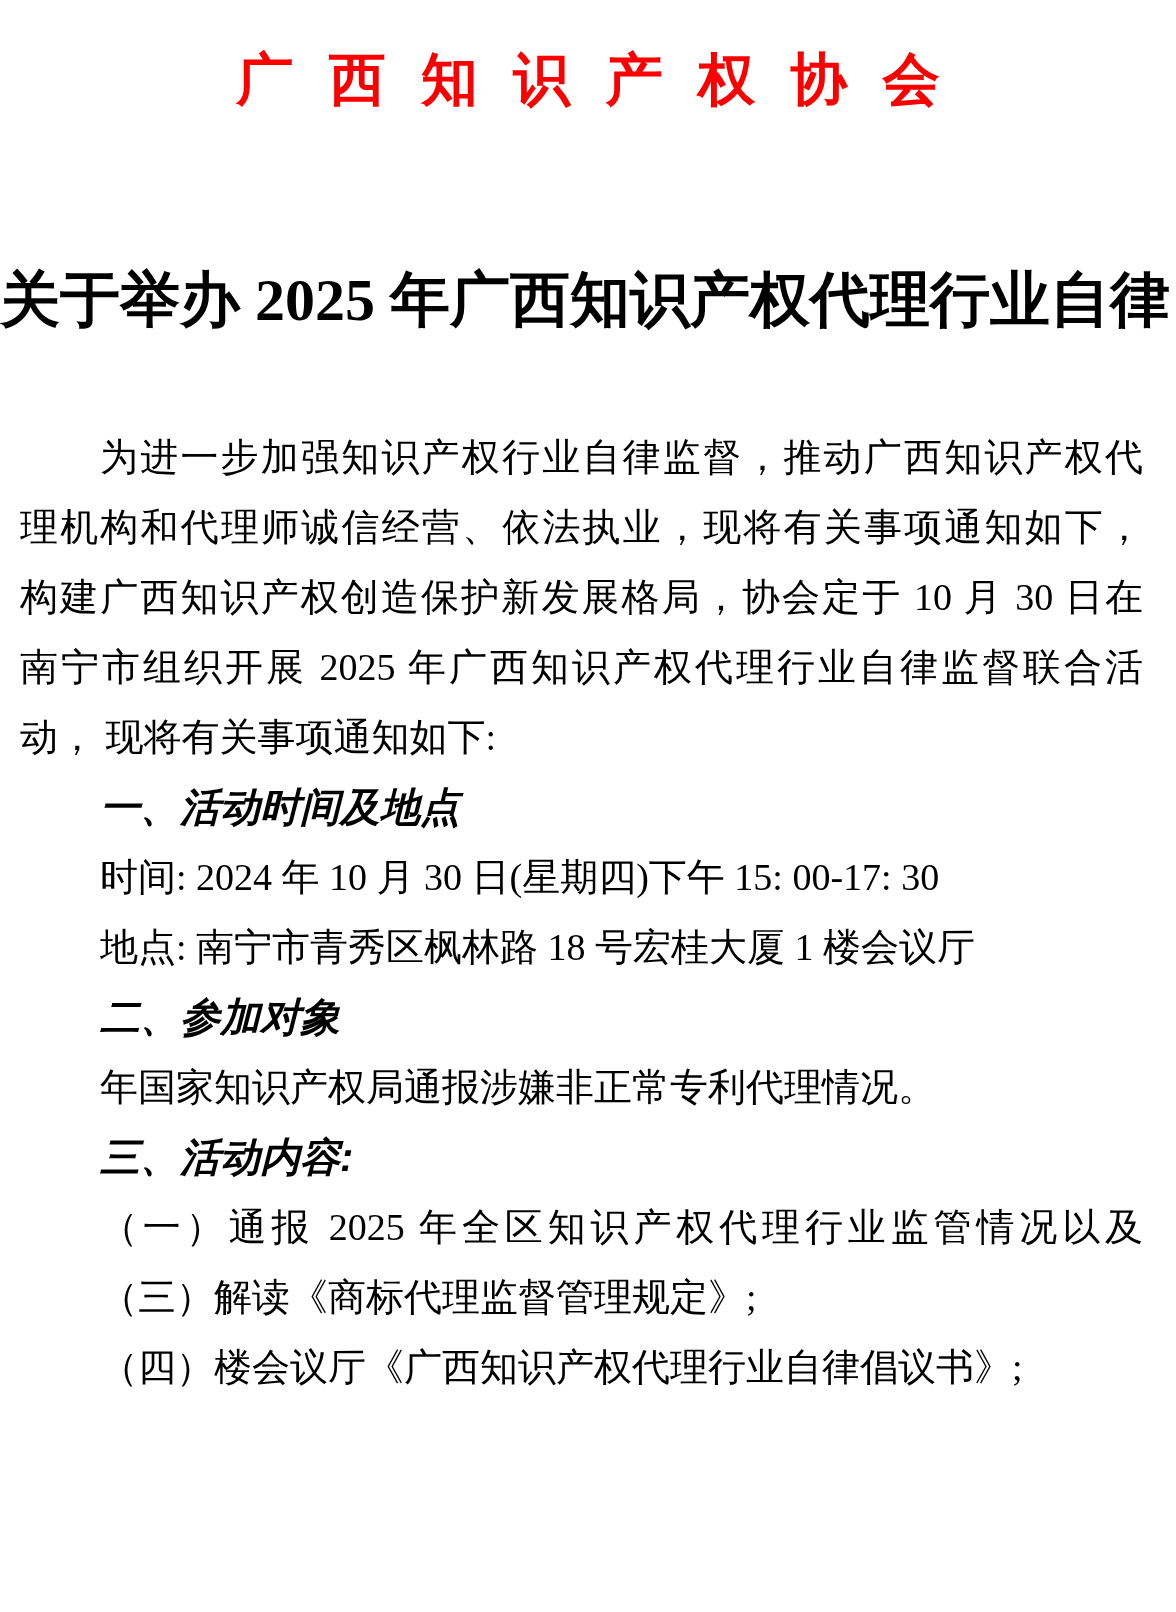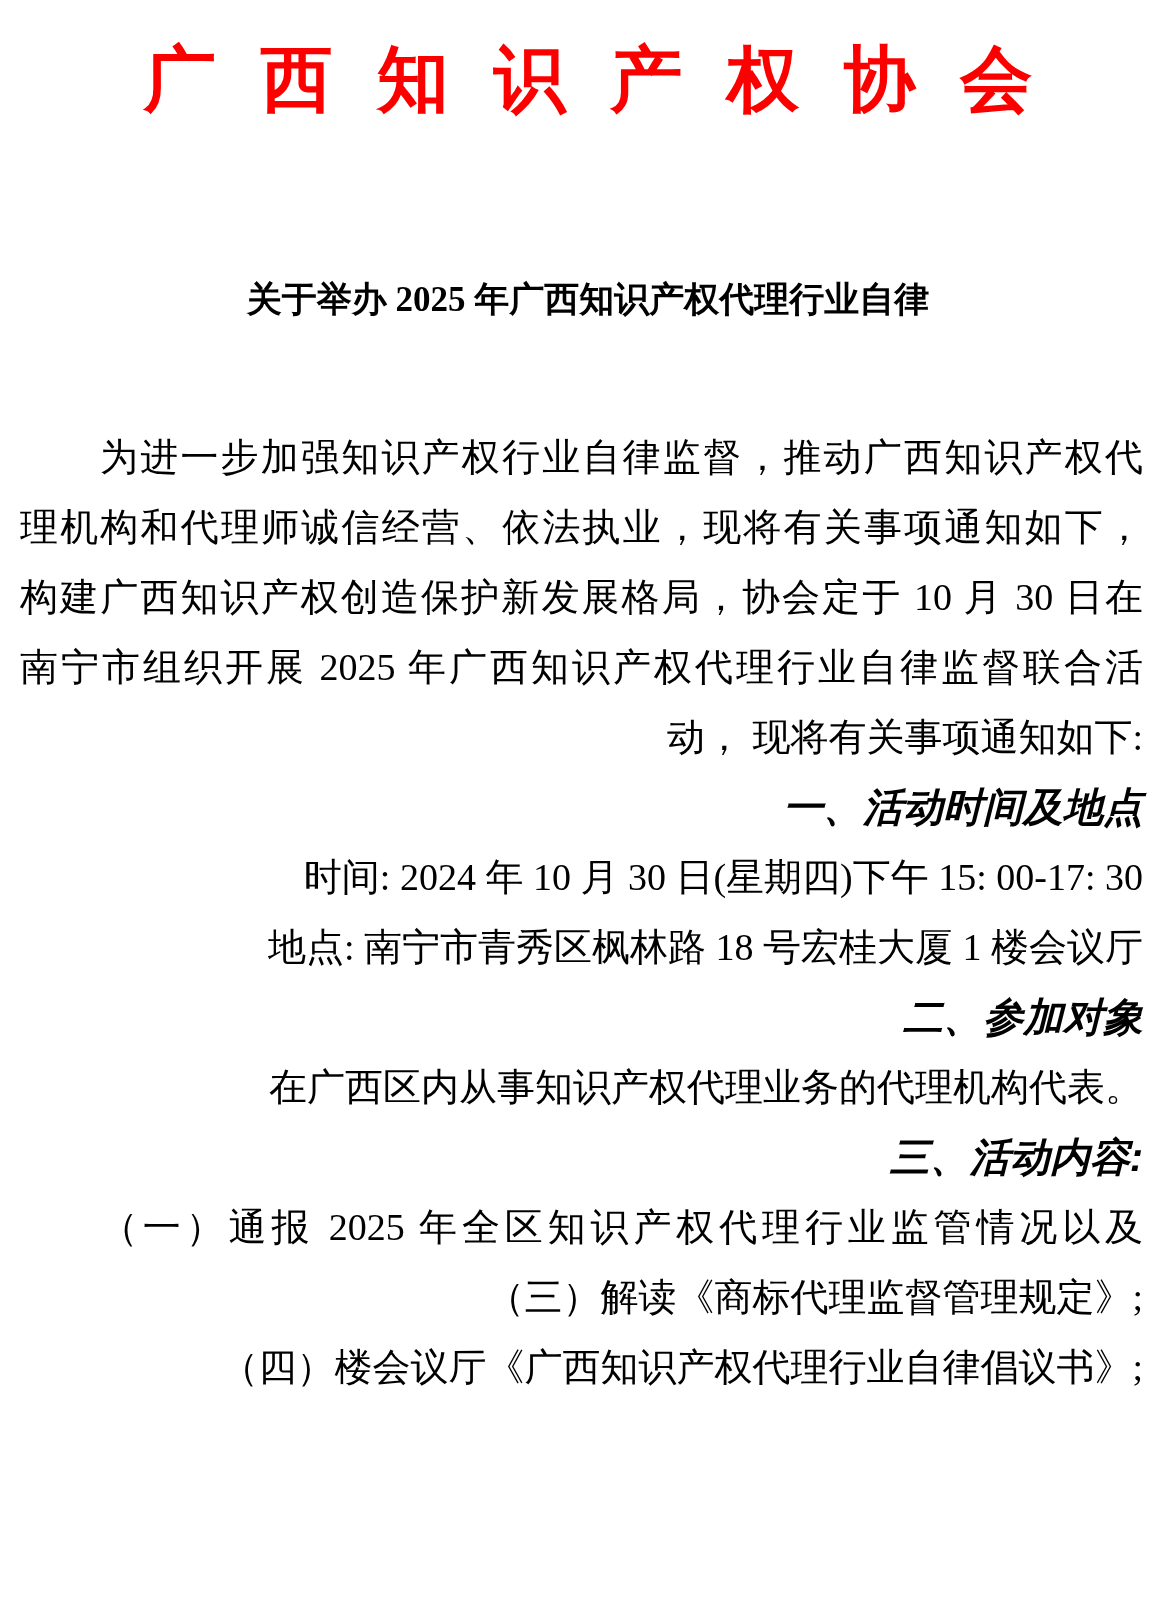--- a/index.html
+++ b/index.html
@@ -16,47 +16,46 @@
     overflow: hidden;
     color: #000000;
     font-family: "Liberation Serif", "DejaVu Serif", serif;
   }
   
   .org-header {
     margin-top: 28px;
     height: 104px;
     line-height: 104px;
     text-align: center;
-    font-size: 72px;
+    font-size: 57px;
     font-weight: bold;
     color: #fc0000;
     letter-spacing: 0.62em;
     padding-left: 0.62em; 
     white-space: nowrap;
     font-family: "Liberation Serif", "DejaVu Serif", serif;
   }
   
   .doc-title {
     margin-top: 135px;
-    text-align: center;
-    font-size: 35px;
+    text-align: left;
+    font-size: 60px;
     line-height: 66px;
     font-weight: bold;
   }
   
   .content {
     margin-top: 89px;
     padding-left: 20px;
     padding-right: 33px;
   }
   .line {
     font-size: 38px;
     line-height: 70px;
     white-space: nowrap;
-    text-align: right;
   }
   .stretch {               
     white-space: normal;
     text-align: justify;
     text-align-last: justify;
   }
   .indent {                
     padding-left: 80px;
   }
   .heading {               
@@ -83,21 +82,21 @@
     <div class="line stretch">理机构和代理师诚信经营、依法执业，现将有关事项通知如下，</div>
     <div class="line stretch">构建广西知识产权创造保护新发展格局，协会定于 10 月 30 日在</div>
     <div class="line stretch">南宁市组织开展 2025 年广西知识产权代理行业自律监督联合活</div>
     <div class="line">动， 现将有关事项通知如下:</div>
 
     <div class="line indent heading">一、活动时间及地点</div>
     <div class="line indent">时间: 2024 年 10 月 30 日(星期四)下午 15: 00-17: 30</div>
     <div class="line indent">地点: 南宁市青秀区枫林路 18 号宏桂大厦 1 楼会议厅</div>
 
     <div class="line indent heading">二、参加对象</div>
-    <div class="line indent">在广西区内从事知识产权代理业务的代理机构代表。</div>
+    <div class="line indent">年国家知识产权局通报涉嫌非正常专利代理情况。</div>
 
     <div class="line indent heading">三、活动内容:</div>
     <div class="line indent stretch">（一）通报 2025 年全区知识产权代理行业监管情况以及</div>
     <div class="line indent">（三）解读《商标代理监督管理规定》;</div>
     <div class="line indent">（四）楼会议厅《广西知识产权代理行业自律倡议书》;</div>
 
   </div>
 </div>
 
 </body></html>

